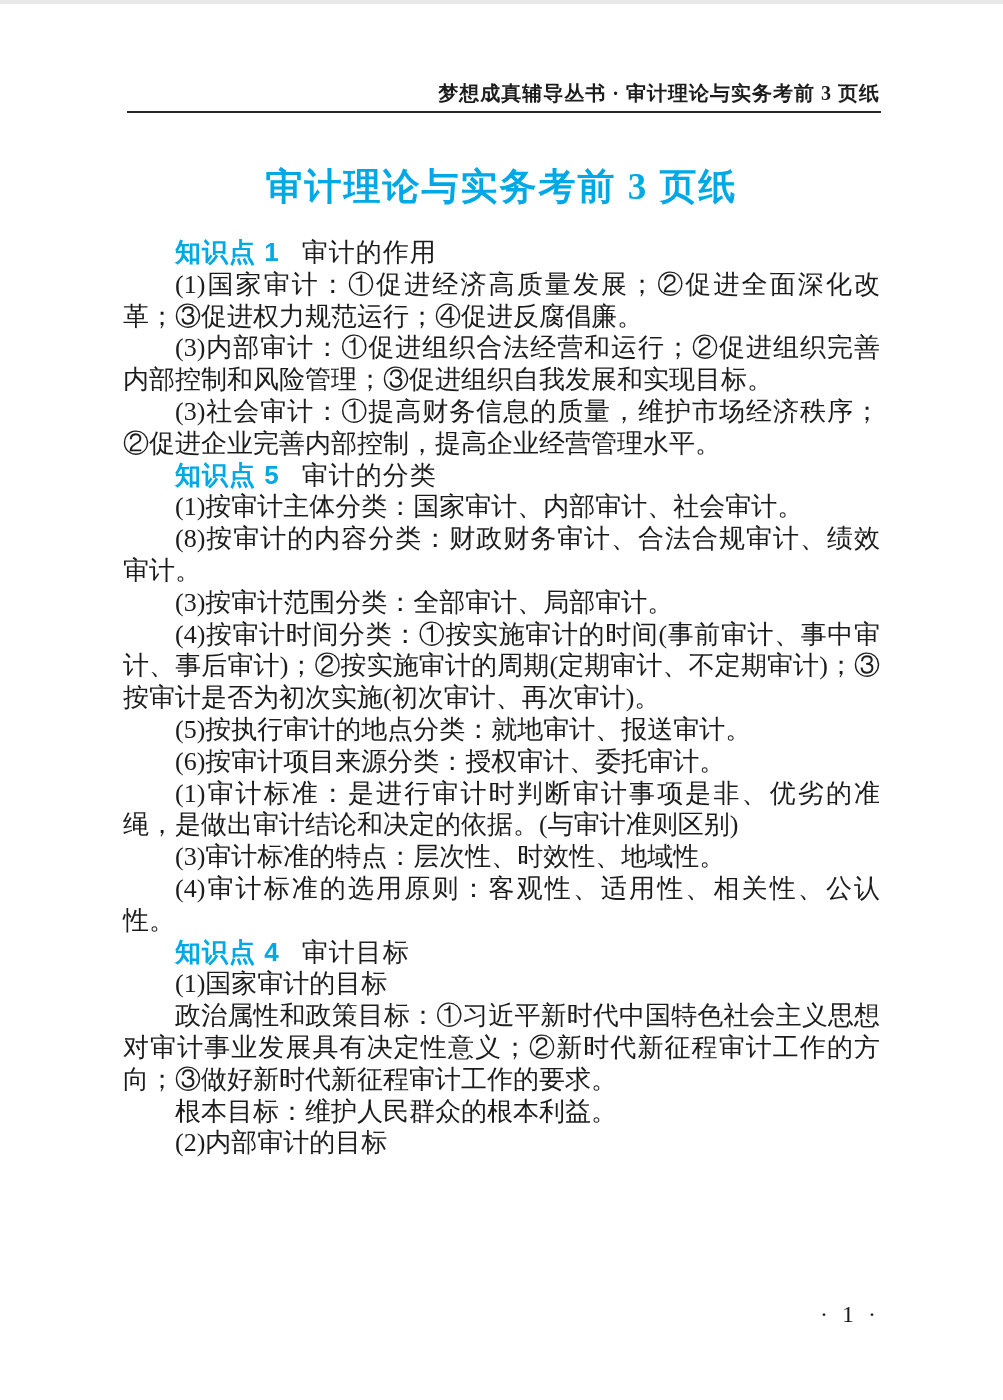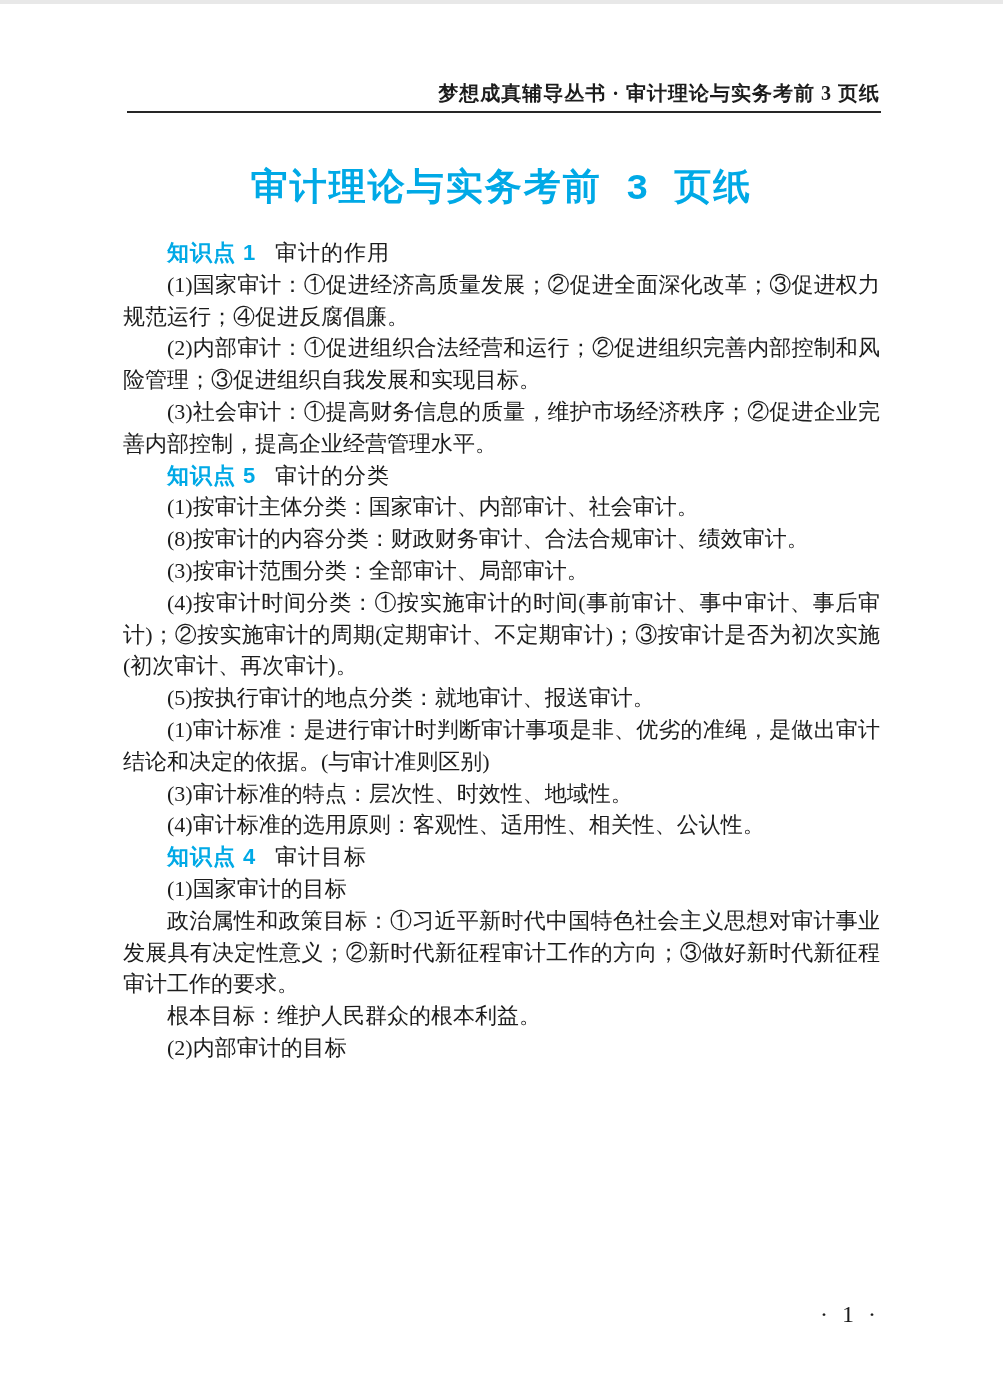--- a/index.html
+++ b/index.html
@@ -14,25 +14,24 @@
     font-size:20px; font-weight:bold; letter-spacing:1px; white-space:nowrap;
   }
   .header-rule {
     position:absolute; top:107px; left:127px; right:122px; height:2px;
     background:#262626;
   }
   .page-title {
     position:absolute; top:158px; left:0; width:100%; margin:0;
     text-align:center; font-size:37px; font-weight:bold; letter-spacing:2px;
     color:var(--accent);
-    font-family:Liberation Mono, monospace;
   }
   .content {
     position:absolute; top:233px; left:123px; width:757px;
-    font-size:22px; line-height:31.8px; text-align:justify;
+    font-size:26px; line-height:31.8px; text-align:justify;
     text-justify:inter-ideograph;
   }
   .para, .kp-head { margin:0; padding:0; text-indent:2em; }
   .kp-label {
     color:var(--accent); font-weight:bold;
     font-family:"Liberation Sans","DejaVu Sans",sans-serif;
     margin-right:0.85em; letter-spacing:1px;
   }
   .kp-title { letter-spacing:1px; }
   .page-number {
@@ -45,28 +44,29 @@
 
 <div class="page">
   <div class="running-header">
     <span>梦想成真辅导丛书 · 审计理论与实务考前 3 页纸</span>
   </div>
   <div class="header-rule"></div>
   <h1 class="page-title">审计理论与实务考前 3 页纸</h1>
   <div class="content" id="content">
       <p class="kp-head"><span class="kp-label">知识点 1</span><span class="kp-title">审计的作用</span></p>
       <p class="para">(1)国家审计：①促进经济高质量发展；②促进全面深化改革；③促进权力规范运行；④促进反腐倡廉。</p>
-      <p class="para">(2)内部审计：①促进组织合法经营和运行；②促进组织完善内部控制和风险管理；③促进组织自我发展和实现目标。</p>
+      <p class="para">(3)内部审计：①促进组织合法经营和运行；②促进组织完善内部控制和风险管理；③促进组织自我发展和实现目标。</p>
       <p class="para">(3)社会审计：①提高财务信息的质量，维护市场经济秩序；②促进企业完善内部控制，提高企业经营管理水平。</p>
       <p class="kp-head"><span class="kp-label">知识点 5</span><span class="kp-title">审计的分类</span></p>
       <p class="para">(1)按审计主体分类：国家审计、内部审计、社会审计。</p>
       <p class="para">(8)按审计的内容分类：财政财务审计、合法合规审计、绩效审计。</p>
       <p class="para">(3)按审计范围分类：全部审计、局部审计。</p>
       <p class="para">(4)按审计时间分类：①按实施审计的时间(事前审计、事中审计、事后审计)；②按实施审计的周期(定期审计、不定期审计)；③按审计是否为初次实施(初次审计、再次审计)。</p>
       <p class="para">(5)按执行审计的地点分类：就地审计、报送审计。</p>
+      <p class="para">(6)按审计项目来源分类：授权审计、委托审计。</p>
       <p class="para">(1)审计标准：是进行审计时判断审计事项是非、优劣的准绳，是做出审计结论和决定的依据。(与审计准则区别)</p>
       <p class="para">(3)审计标准的特点：层次性、时效性、地域性。</p>
       <p class="para">(4)审计标准的选用原则：客观性、适用性、相关性、公认性。</p>
       <p class="kp-head"><span class="kp-label">知识点 4</span><span class="kp-title">审计目标</span></p>
       <p class="para">(1)国家审计的目标</p>
       <p class="para">政治属性和政策目标：①习近平新时代中国特色社会主义思想对审计事业发展具有决定性意义；②新时代新征程审计工作的方向；③做好新时代新征程审计工作的要求。</p>
       <p class="para">根本目标：维护人民群众的根本利益。</p>
       <p class="para">(2)内部审计的目标</p>
     </div>
   <div class="page-number">· 1 ·</div>

